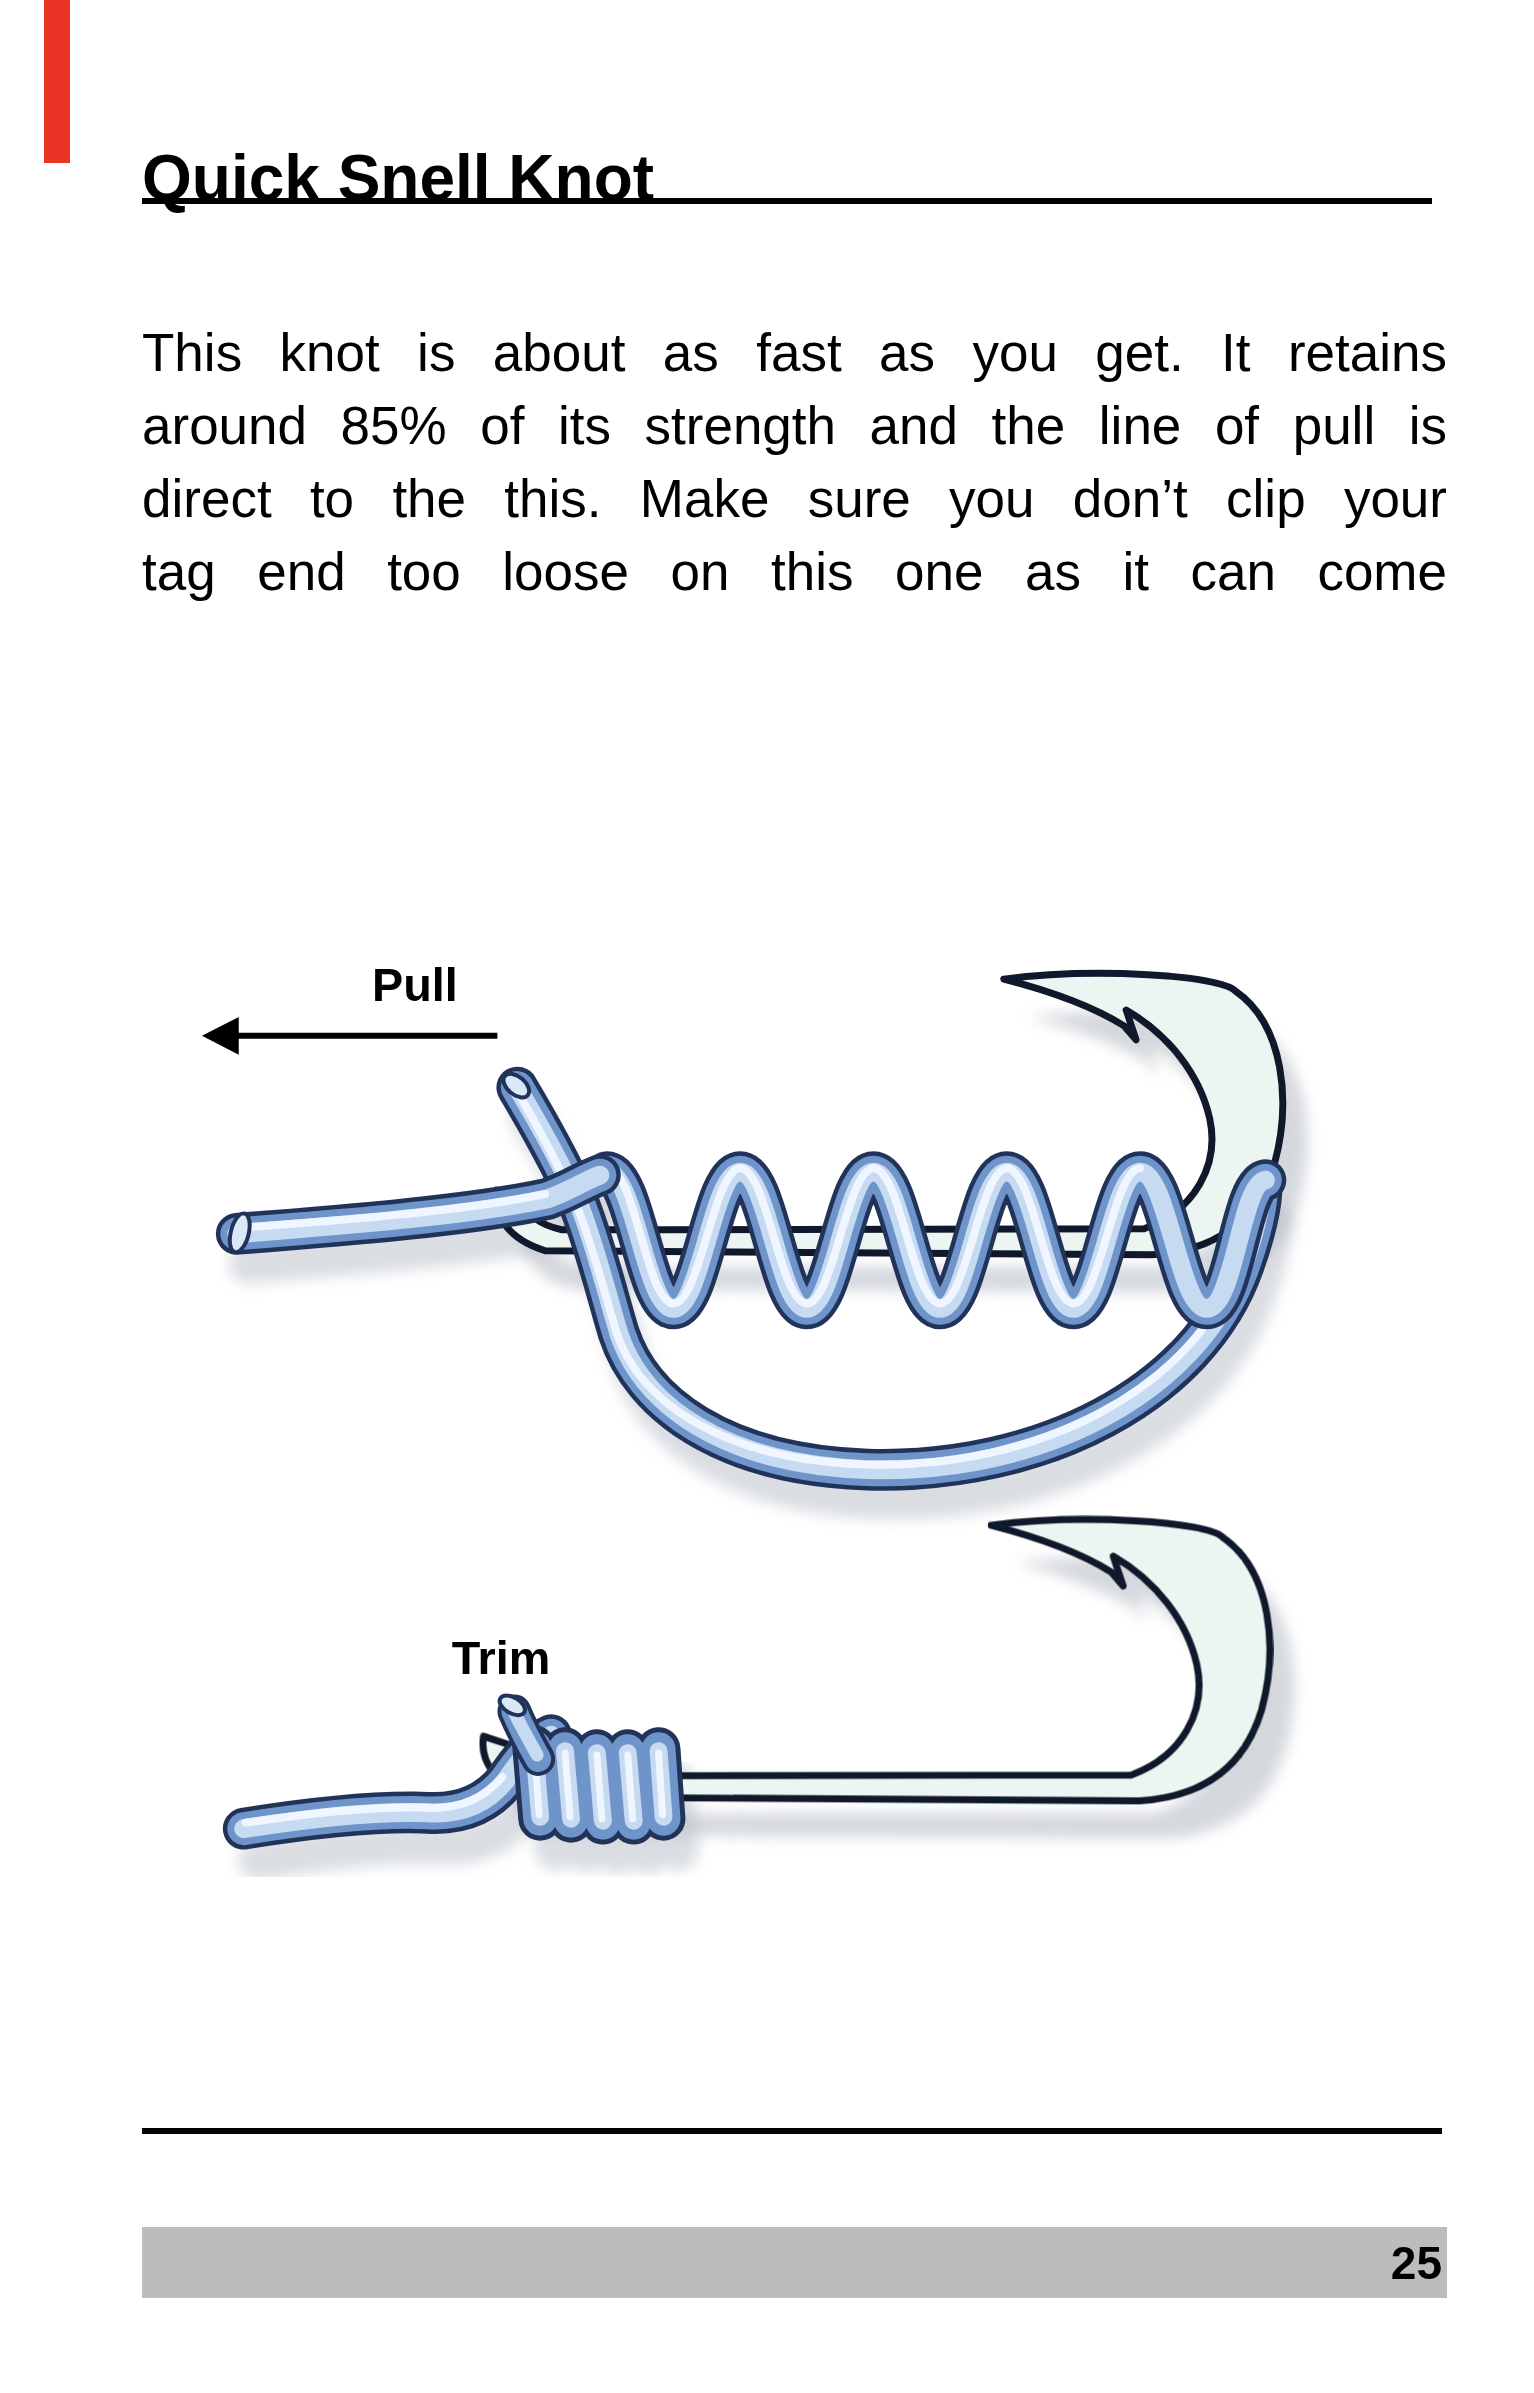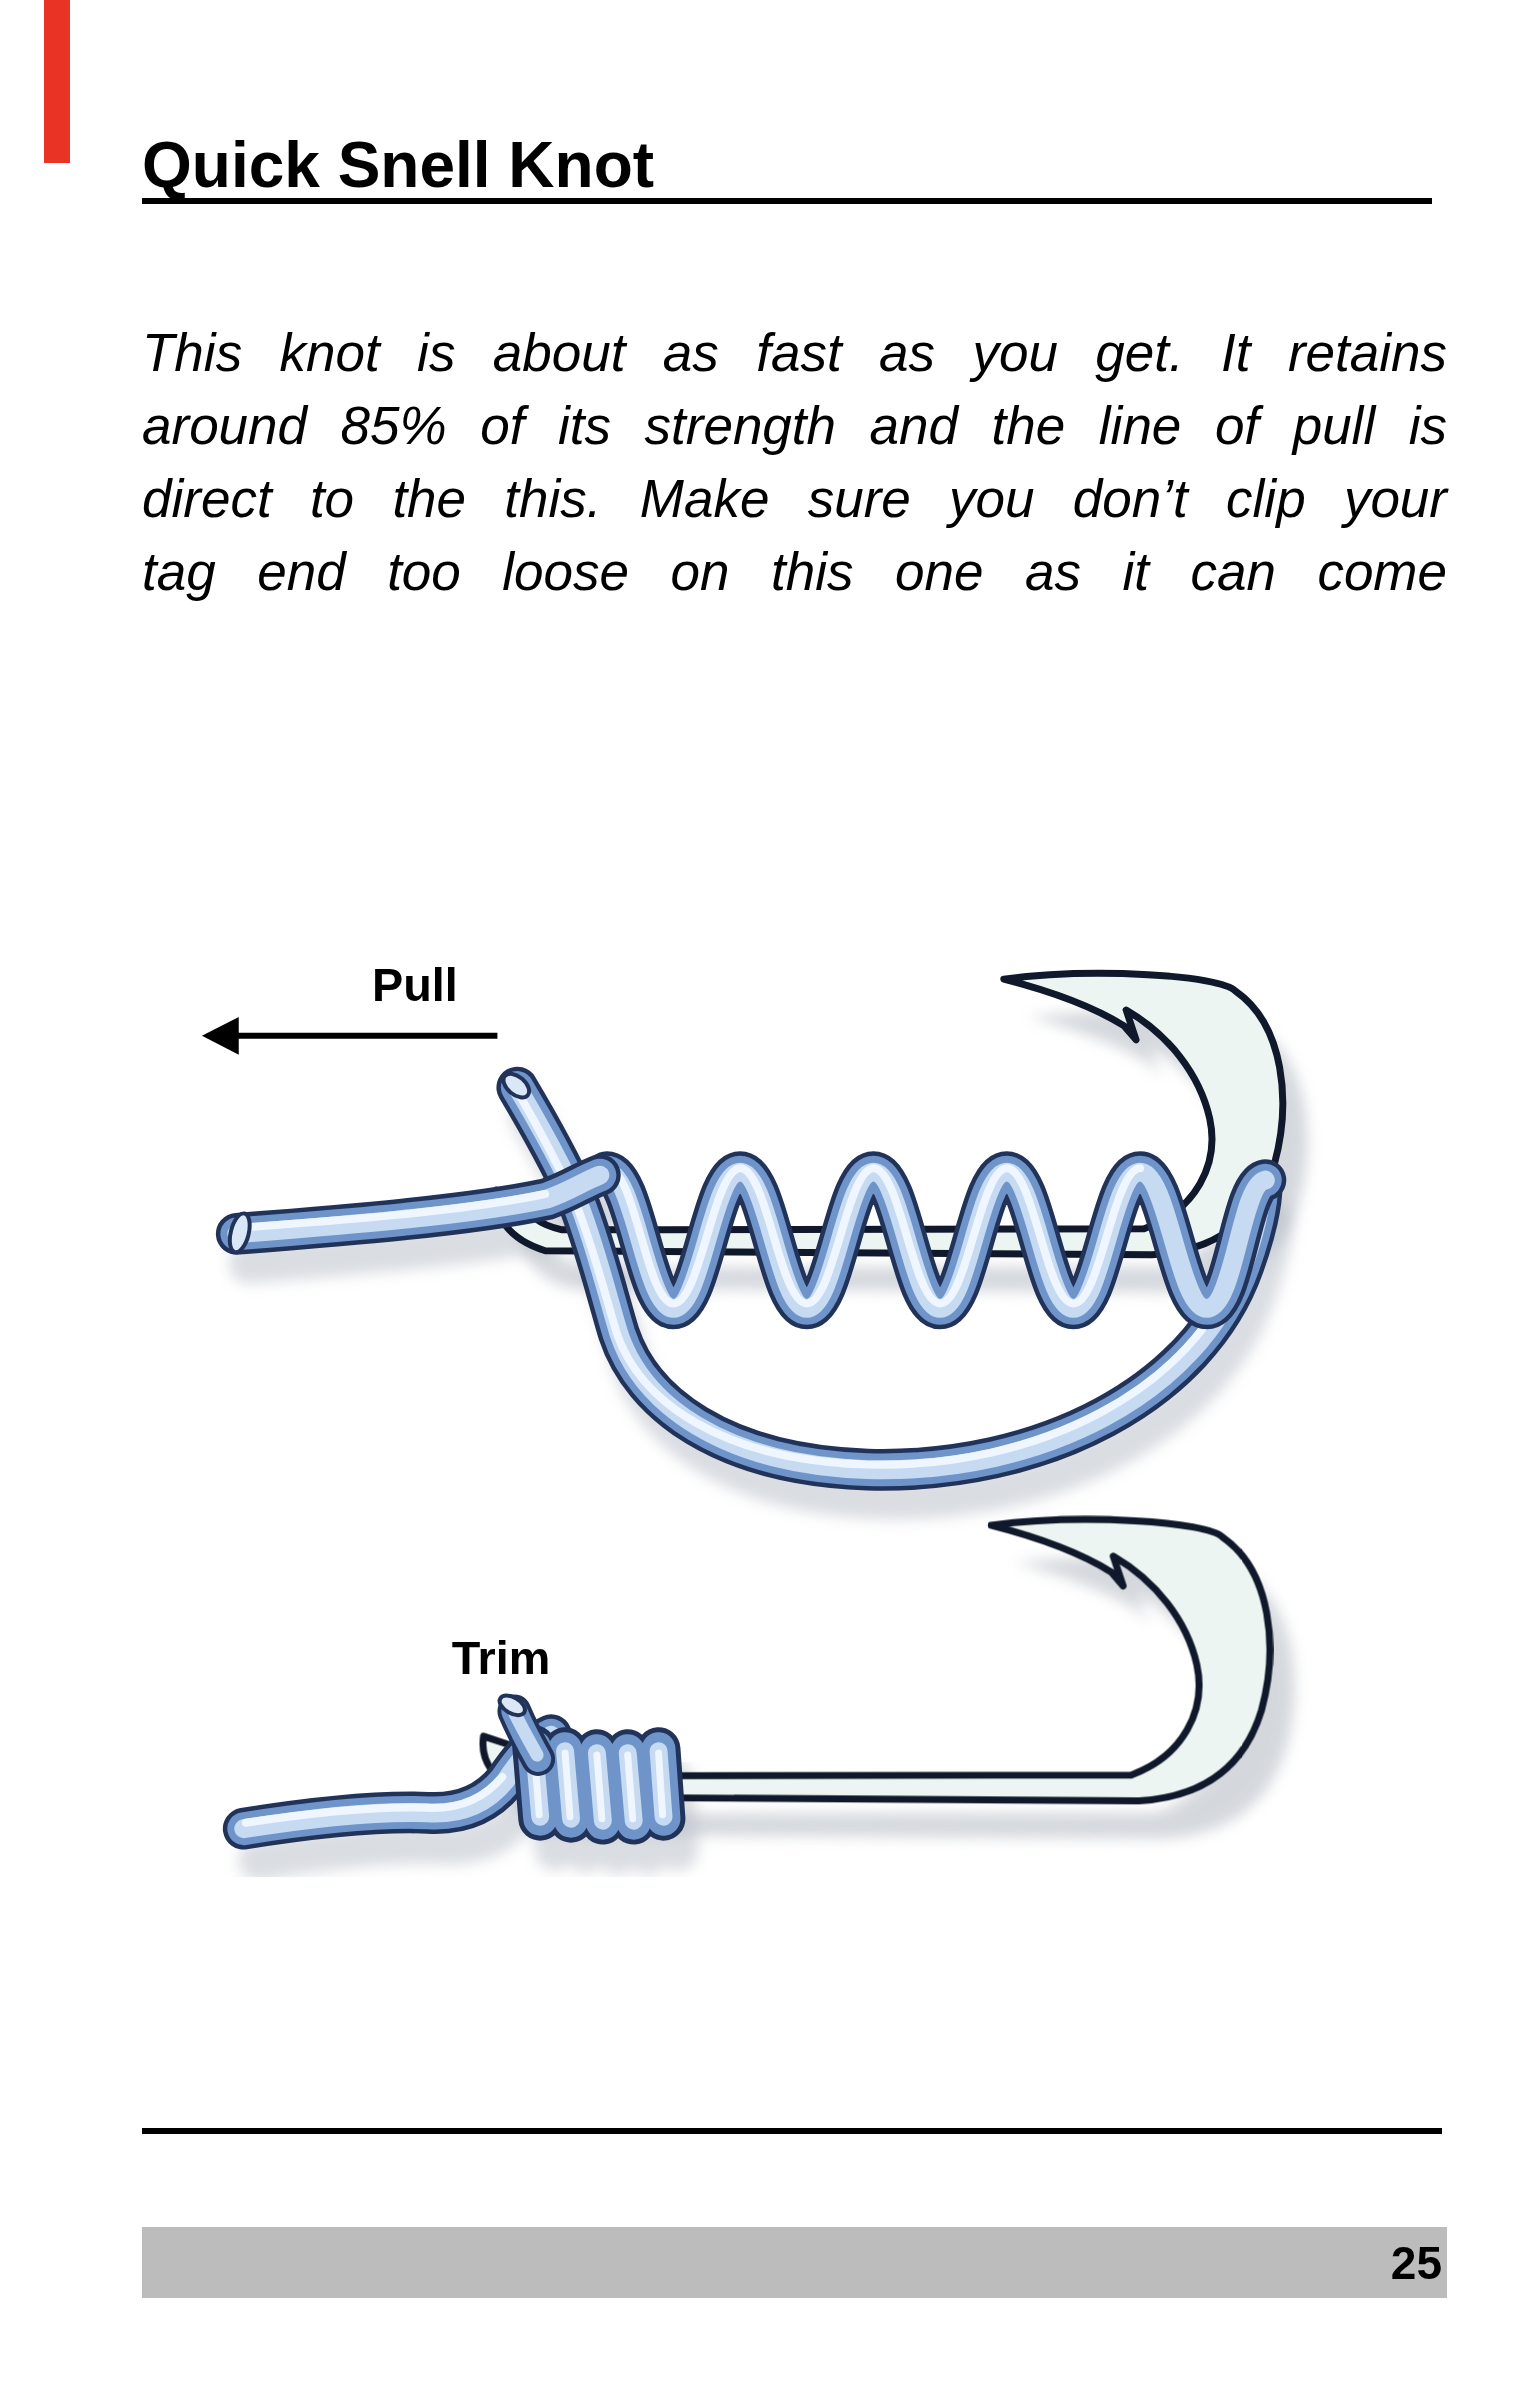--- a/index.html
+++ b/index.html
@@ -2,25 +2,25 @@
 <html><head>
 <meta charset="utf-8">
 <style>
   html,body { margin:0; padding:0; background:#fff; }
   .page {
     position:relative; width:1534px; height:2394px; background:#ffffff;
     font-family:"Liberation Sans", sans-serif; overflow:hidden; color:#000;
   }
   .red-tab { position:absolute; left:44px; top:0; width:26px; height:163px; background:#e93325; }
   .title {
-    position:absolute; left:142px; top:128px; width:1305px;
+    position:absolute; left:142px; top:141px; width:1305px;
     font-size:64px; font-weight:700; color:#000; letter-spacing:0;
   }
   .title-rule { position:absolute; left:142px; top:198px; width:1290px; height:6px; background:#000; }
-  .para { position:absolute; left:142px; top:316px; width:1305px; font-size:53px; line-height:73px;font-style:italic; }
+  .para { position:absolute; left:142px; top:316px; width:1305px; font-size:53px; line-height:73px; }
   .para .jline { text-align:justify; text-align-last:justify; }
   .para .lastline { text-align:left; }
   .figure-svg { position:absolute; left:0; top:0; width:1534px; height:2394px; }
   .fig-label { font-family:"Liberation Sans", sans-serif; font-size:47px; font-weight:700; fill:#000; }
   .hook-fill { fill:#edf5f2; stroke:#10182b; stroke-width:7; stroke-linejoin:round; }
   .hook-shadow { fill:#aab1bb; opacity:.5; }
   .t-sh  { fill:none; stroke:#b6bcc6; stroke-width:40; stroke-linecap:round; opacity:.5; }
   .t-out { fill:none; stroke:#22335a; stroke-width:42; stroke-linecap:round; }
   .t-mid { fill:none; stroke:#6e94ca; stroke-width:33; stroke-linecap:round; }
   .t-lit { fill:none; stroke:#c6daf1; stroke-width:19; stroke-linecap:round; }

